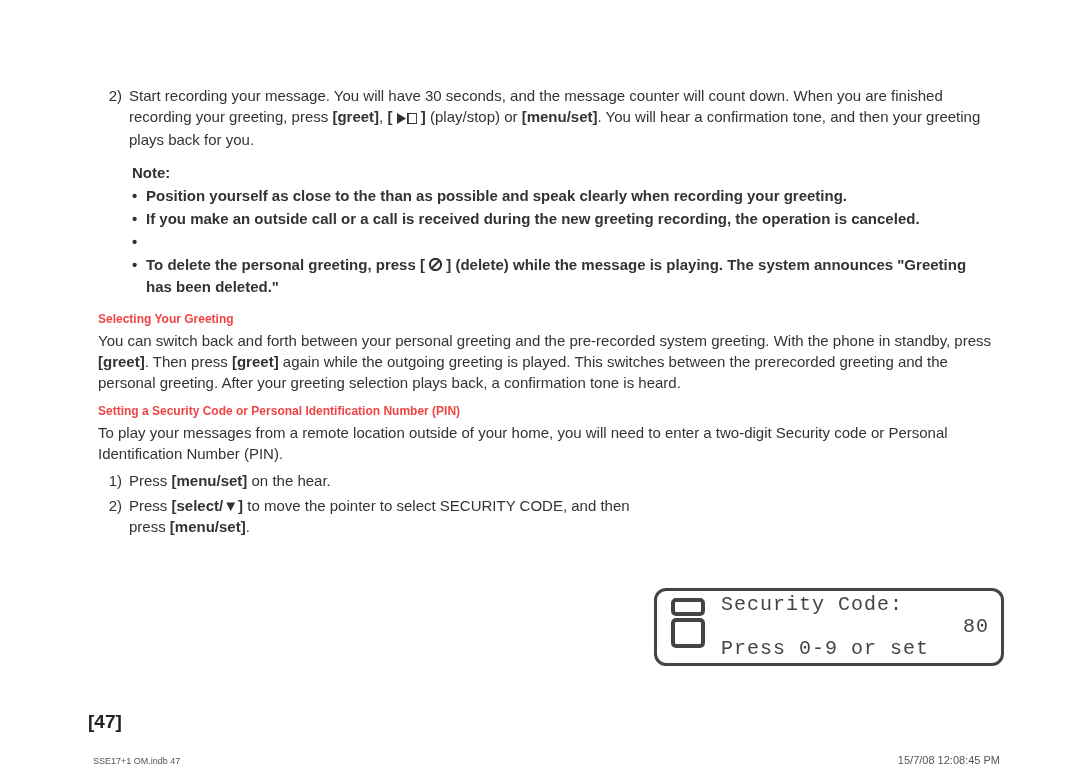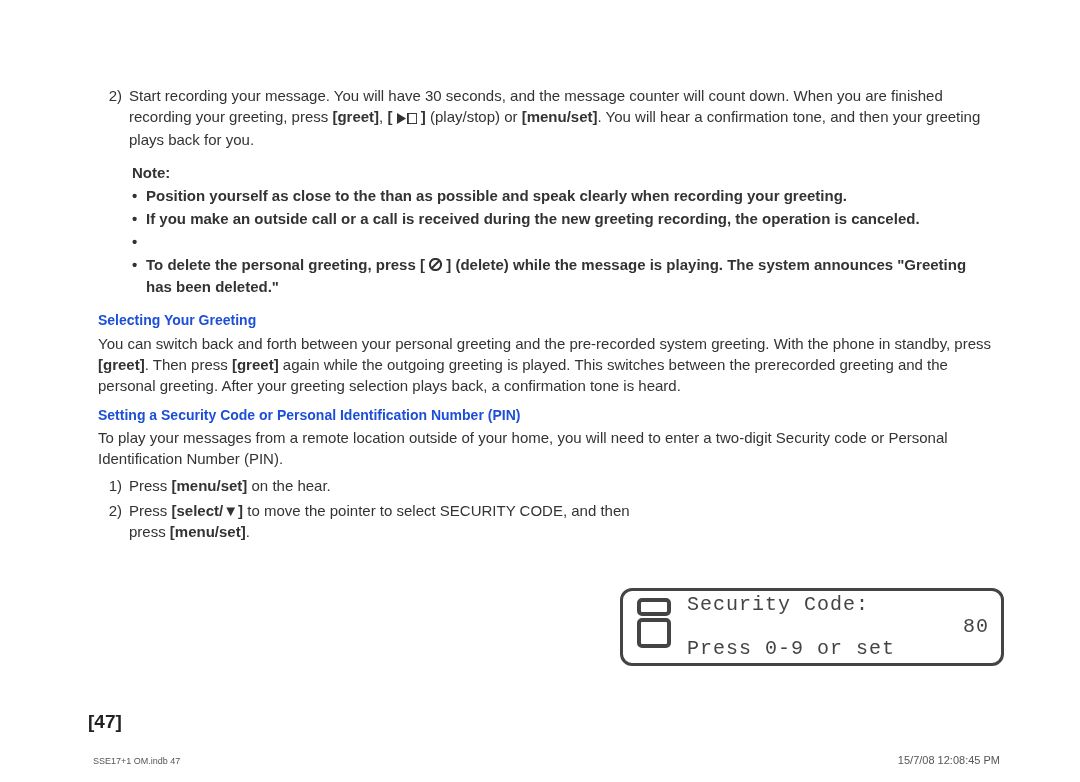--- a/index.html
+++ b/index.html
@@ -44,45 +44,45 @@
       font-weight: bold;
       margin-bottom: 2px;
     }
     .bullet {
       min-width: 14px;
       flex-shrink: 0;
     }
     .note-text {
     }
     h2 {
-      font-size: 14px;
+      font-size: 12px;
       font-weight: bold;
       margin-top: 10px;
       margin-bottom: 2px;
-      color: #1d4ed8;
+      color: #ef4444;
     }
     .para {
       margin-bottom: 6px;
     }
     .steps-wrap {
       margin-top: 6px;
     }
     .icon-playstop {
       display: inline-block;
       vertical-align: middle;
     }
     .icon-delete {
       display: inline-block;
       vertical-align: middle;
     }
     .lcd-display {
       position: absolute;
       right: 76px;
       top: 588px;
-      width: 384px;
+      width: 350px;
       height: 78px;
       border: 3px solid #444;
       border-radius: 12px;
       padding: 6px 12px 6px 10px;
       font-family: 'Courier New', monospace;
       font-size: 20px;
       color: #444;
       display: flex;
       align-items: center;
       letter-spacing: 1px;

